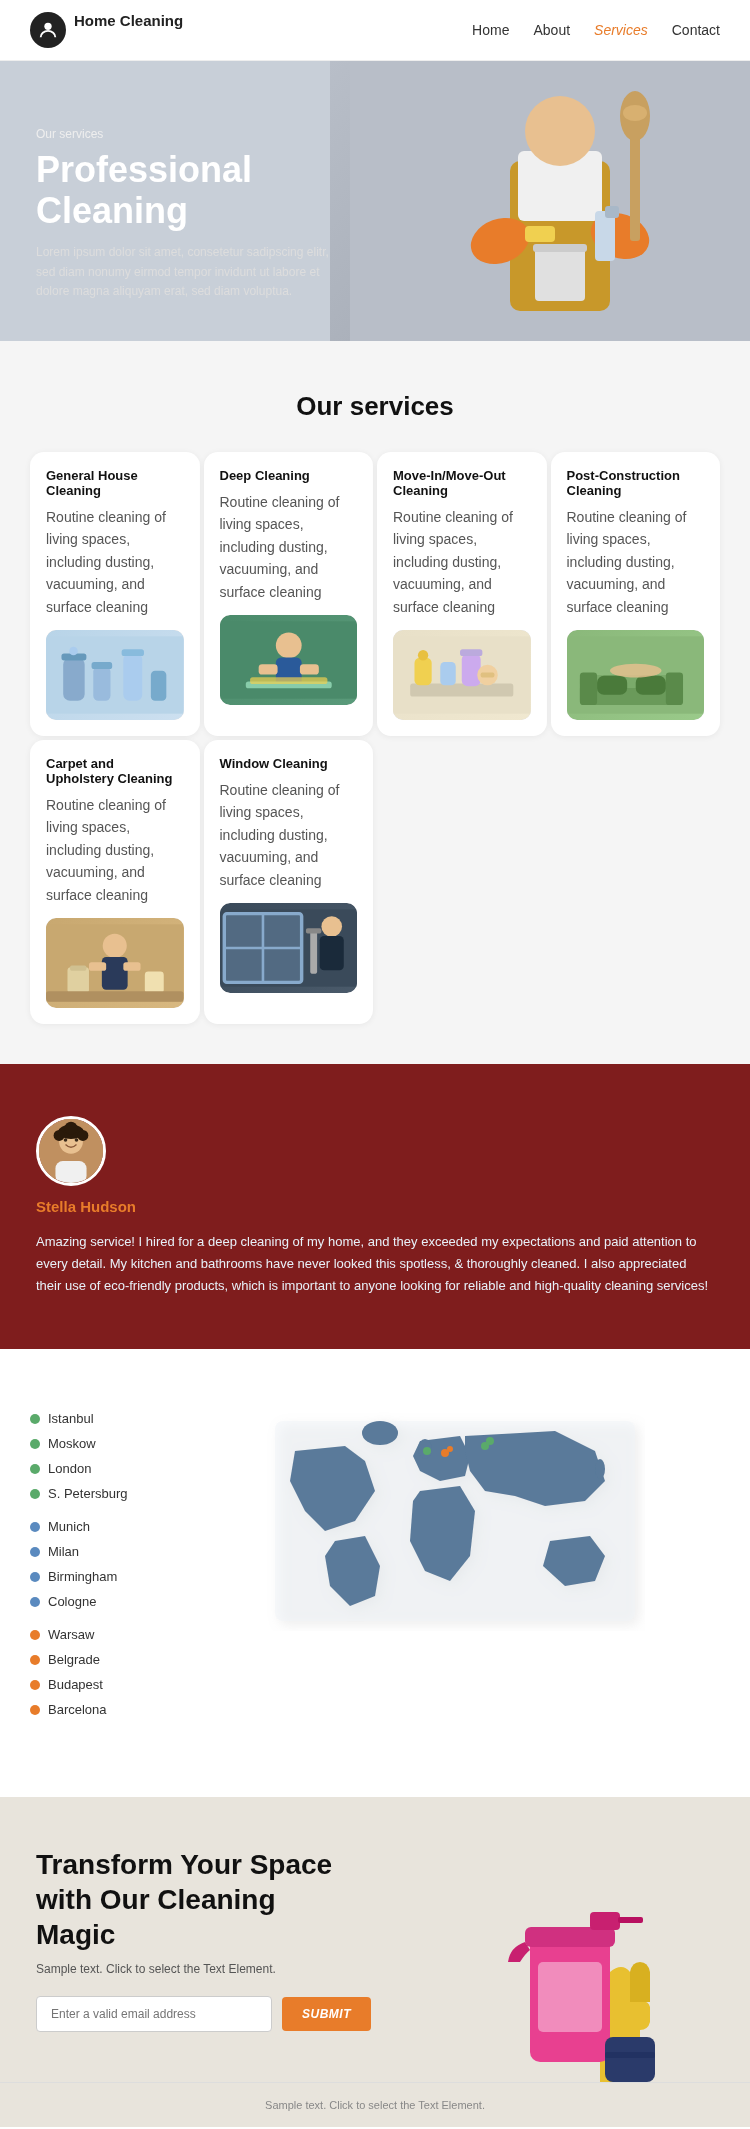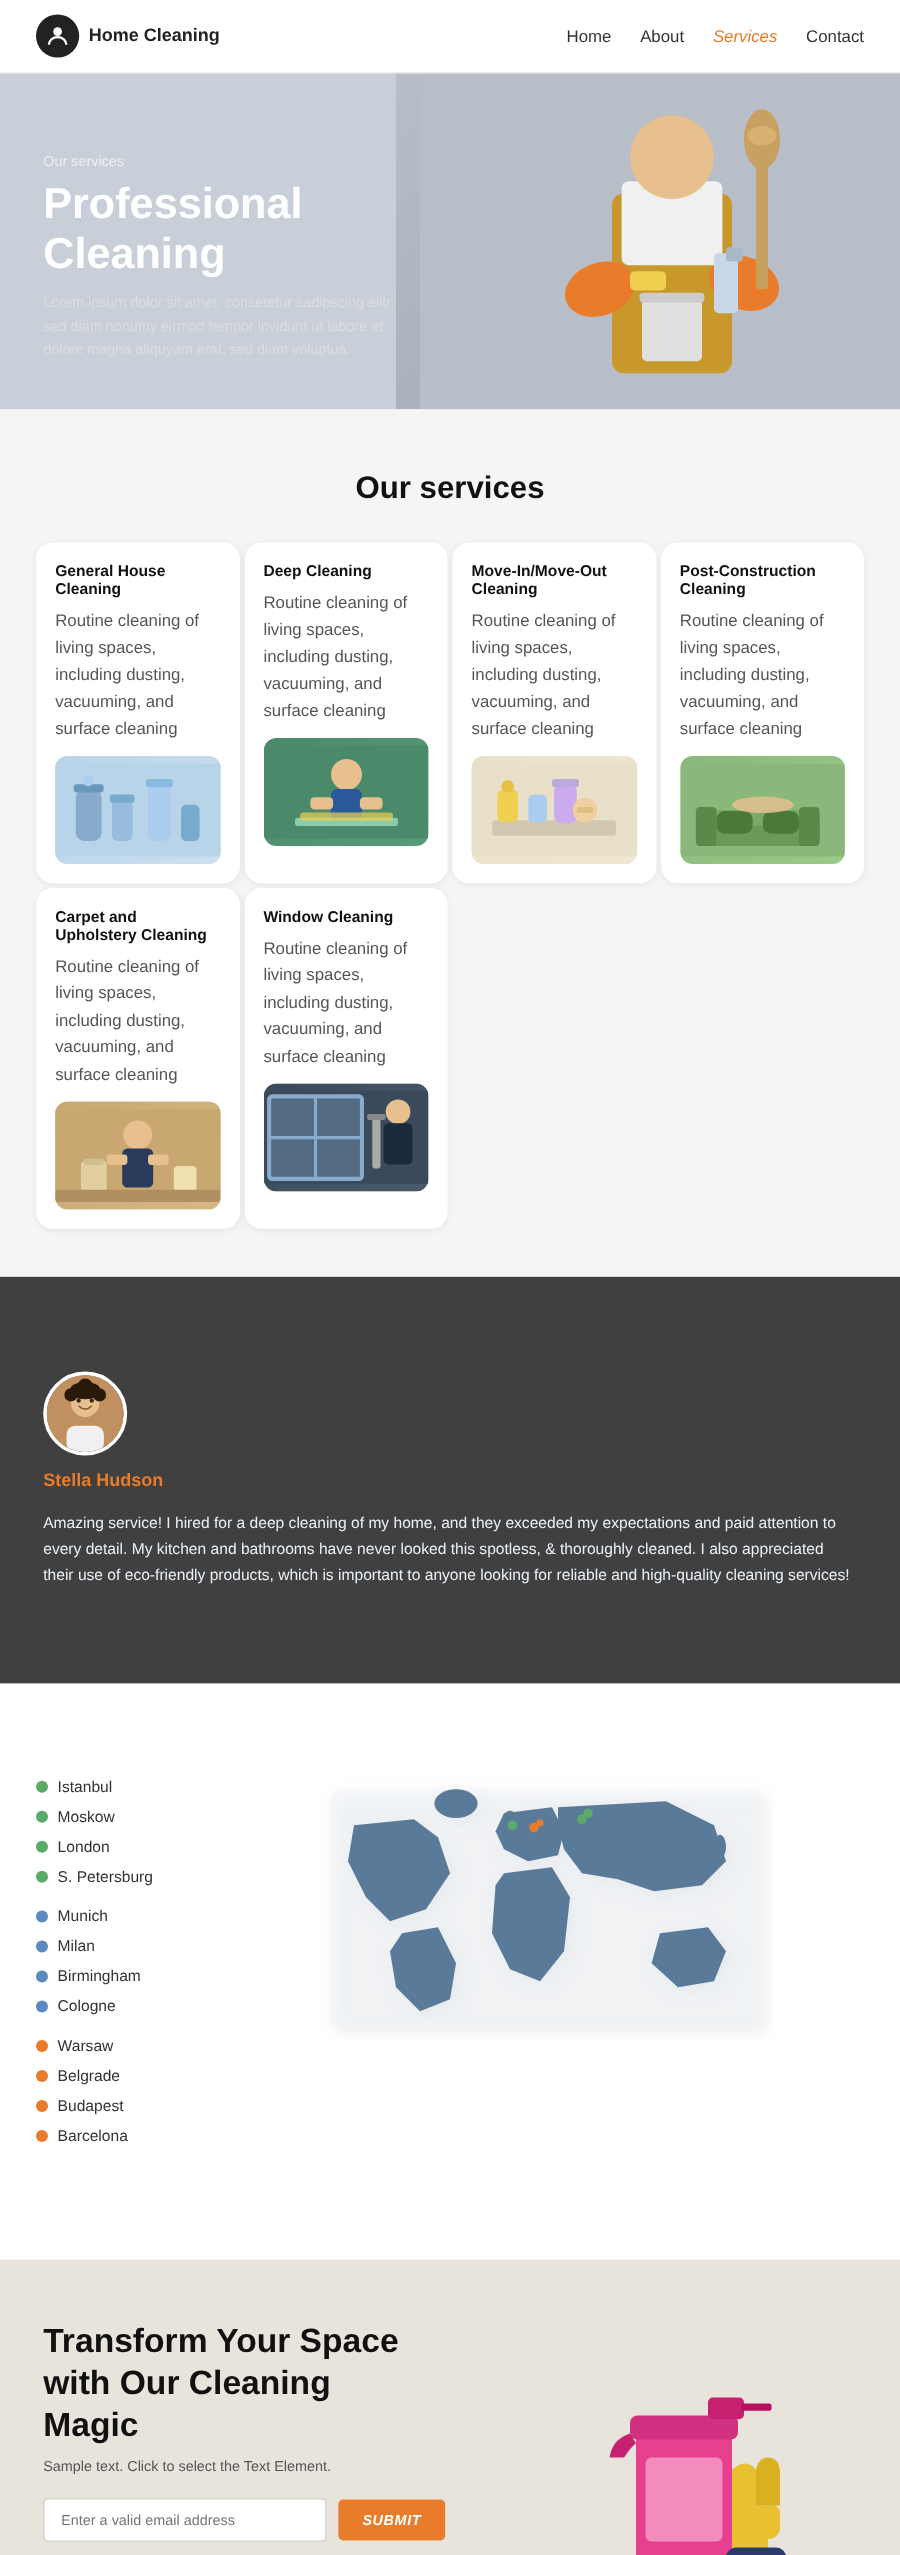--- a/index.html
+++ b/index.html
@@ -11,21 +11,21 @@
       align-items: center;
       justify-content: space-between;
       padding: 12px 30px;
       background: #fff;
       border-bottom: 1px solid #eee;
       position: relative;
       z-index: 10;
     }
     .logo-area {
       display: flex;
-      align-items: center;
+      align-items: flex-start;
       gap: 8px;
     }
     .logo-icon {
       width: 36px; height: 36px;
       background: #222;
       border-radius: 50%;
       display: flex; align-items: center; justify-content: center;
       flex-shrink: 0;
     }
     .logo-icon svg { width: 22px; height: 22px; }
@@ -111,22 +111,22 @@
     
     .img-general { background: linear-gradient(135deg, #b8d4e8 0%, #cde0f0 100%); }
     .img-deep { background: linear-gradient(135deg, #4a8a6a 0%, #5a9a7a 100%); }
     .img-movein { background: linear-gradient(135deg, #e8e0c8 0%, #f0e8d0 100%); }
     .img-postconstruction { background: linear-gradient(135deg, #8ab87a 0%, #9aca8a 100%); }
     .img-carpet { background: linear-gradient(135deg, #c8a870 0%, #d8b880 100%); }
     .img-window { background: linear-gradient(135deg, #3a4a5a 0%, #4a5a6a 100%); }
 
     
     .testimonial-section {
-      background: #404040;
-      padding: 79px 36px;
+      background: #7f1d1d;
+      padding: 52px 36px;
       color: #fff;
     }
     .testimonial-avatar {
       width: 70px; height: 70px;
       border-radius: 50%;
       background: #c8a870;
       overflow: hidden;
       margin-bottom: 12px;
       border: 3px solid #fff;
     }
@@ -144,21 +144,21 @@
     .testimonial-text {
       font-size: 13px;
       line-height: 1.7;
       color: #e8f0f8;
       max-width: 680px;
     }
 
     
     .locations-section {
       background: #fff;
-      padding: 78px 30px;
+      padding: 62px 30px;
       display: flex;
       gap: 30px;
       align-items: flex-start;
     }
     .locations-list {
       min-width: 130px;
     }
     .location-item {
       display: flex;
       align-items: center;

